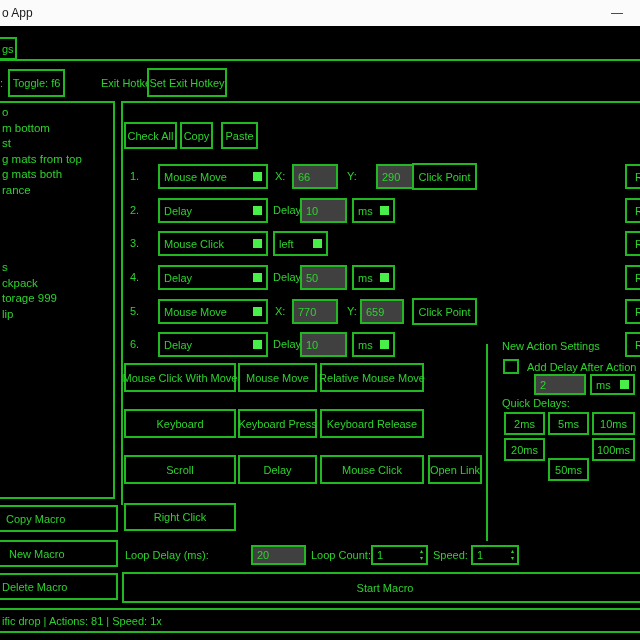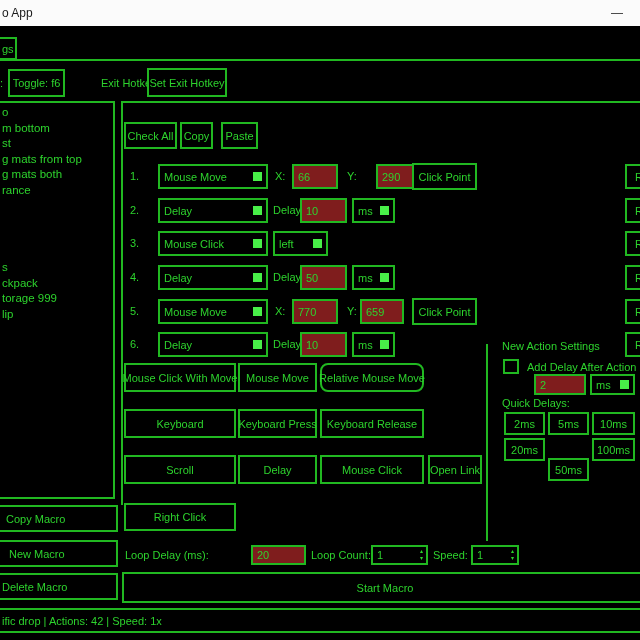--- a/index.html
+++ b/index.html
@@ -10,21 +10,21 @@
   }
   *{margin:0;padding:0;box-sizing:border-box;}
   html,body{width:640px;height:640px;overflow:hidden;background:var(--bg);
     font-family:"Liberation Sans",sans-serif;}
   body{position:relative;}
   .lbl{position:absolute;color:var(--gt);font-size:11px;line-height:13px;white-space:nowrap;}
   .btn{position:absolute;border:2px solid var(--g);background:#000;color:var(--gt);
     font-size:11px;display:flex;align-items:center;justify-content:center;
     white-space:nowrap;cursor:pointer;}
   .btn.left{justify-content:flex-start;}
-  .inp{position:absolute;border:2px solid var(--g);background:#7f1d1d;color:var(--gt);
+  .inp{position:absolute;border:2px solid var(--g);background:#404040;color:var(--gt);
     font-size:11px;padding:0 4px;outline:none;}
   .dd{position:absolute;border:2px solid var(--g);background:#000;color:var(--gt);
     font-size:11px;display:flex;align-items:center;padding-left:4px;white-space:nowrap;cursor:pointer;}
   .sq{position:absolute;right:4px;top:50%;margin-top:-5px;width:9px;height:9px;background:var(--gb);}
   .titlebar{position:absolute;left:0;top:0;width:640px;height:26px;background:#fbfbfb;}
   .title-text{position:absolute;left:2px;top:6px;font-size:12px;color:#1b1b1b;white-space:nowrap;}
   .min-glyph{position:absolute;left:605px;top:4px;width:24px;height:18px;color:#333;
     font-size:12px;display:flex;align-items:center;justify-content:center;cursor:pointer;}
   .hline{position:absolute;border-top:2px solid var(--g);height:0;}
   .panel-l{position:absolute;left:121px;top:101px;width:519px;height:404px;
@@ -168,21 +168,21 @@
     <div class="dd" style="left:230px;top:213px;width:43px;height:25px;">
       <span>ms</span>
       <span class="sq"></span>
     </div>
     <div class="btn left" style="left:503px;top:213px;width:80px;height:25px;padding-left:8px;">Remove</div>
   </div>
 </div>
 
 <div class="btn" style="left:124px;top:363px;width:112px;height:29px;">Mouse Click With Move</div>
 <div class="btn" style="left:238px;top:363px;width:79px;height:29px;">Mouse Move</div>
-<div class="btn" style="left:320px;top:363px;width:104px;height:29px;border-radius:8px;">Relative Mouse Move</div>
+<div class="btn" style="left:320px;top:363px;width:104px;height:29px;">Relative Mouse Move</div>
 
 <div class="btn" style="left:124px;top:409px;width:112px;height:29px;">Keyboard</div>
 <div class="btn" style="left:238px;top:409px;width:79px;height:29px;">Keyboard Press</div>
 <div class="btn" style="left:320px;top:409px;width:104px;height:29px;">Keyboard Release</div>
 
 <div class="btn" style="left:124px;top:455px;width:112px;height:29px;">Scroll</div>
 <div class="btn" style="left:238px;top:455px;width:79px;height:29px;">Delay</div>
 <div class="btn" style="left:320px;top:455px;width:104px;height:29px;">Mouse Click</div>
 <div class="btn" style="left:428px;top:455px;width:54px;height:29px;">Open Link</div>
 
@@ -226,14 +226,14 @@
   <span>1</span>
   <span class="arr">
       <span>▴</span>
       <span>▾</span>
     </span>
 </div>
 
 <div class="btn" style="left:122px;top:572px;width:526px;height:31px;">Start Macro</div>
 
 <div class="statusbar">
-  <span>ific drop | Actions: 42 | Speed: 1x</span>
+  <span>ific drop | Actions: 81 | Speed: 1x</span>
 </div>
 
 </body></html>

